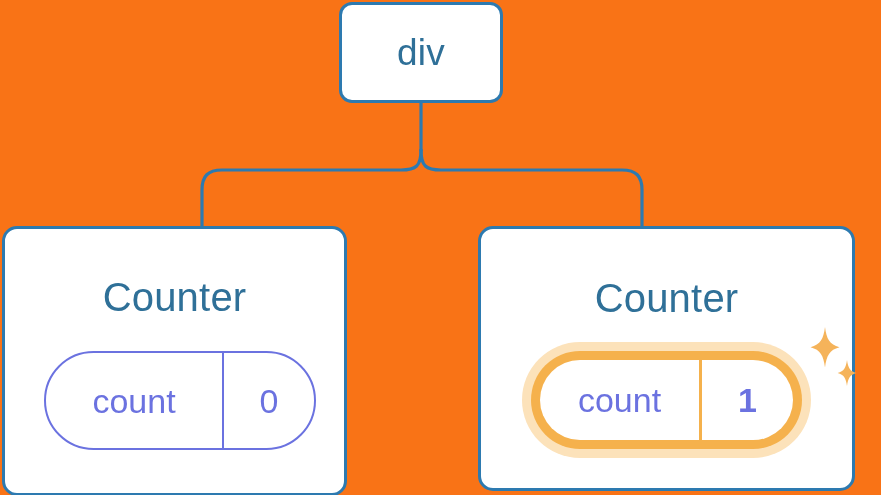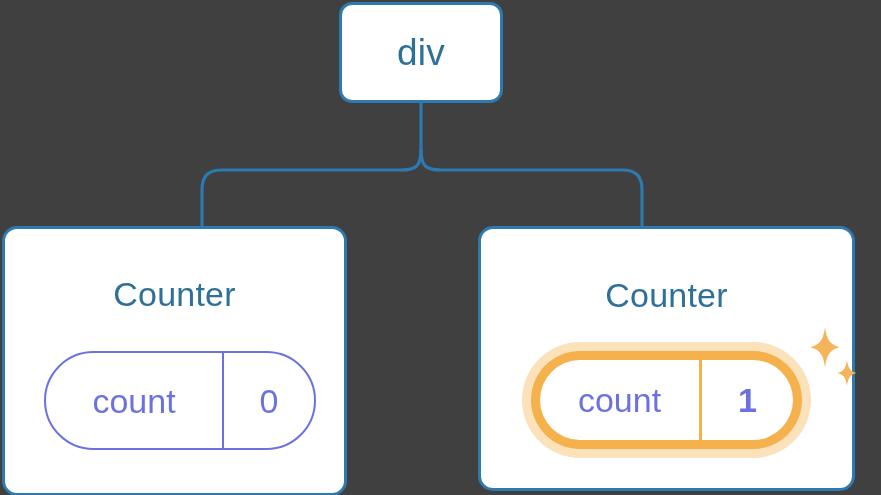--- a/index.html
+++ b/index.html
@@ -10,21 +10,21 @@
     width: 881px;
     height: 495px;
     background: #4c6b72;
     font-family: "Liberation Sans", sans-serif;
     overflow: hidden;
   }
   #stage {
     position: relative;
     width: 881px;
     height: 495px;
-    background: #404040;
+    background: #f97316;
   }
 
   
   #connector-layer {
     position: absolute;
     left: 0;
     top: 0;
     width: 881px;
     height: 495px;
     pointer-events: none;
@@ -73,21 +73,21 @@
     top: 226px;
     width: 377px;
     height: 265px;
   }
   .card-title {
     position: absolute;
     left: 0;
     right: 0;
     text-align: center;
     color: #2f7098;
-    font-size: 34px;
+    font-size: 40px;
     font-weight: 400;
     line-height: 1;
     letter-spacing: 0.2px;
   }
   .card-left .card-title { top: 48px; }
   .card-right .card-title { top: 49px; }
 
   
   .pill {
     position: absolute;

